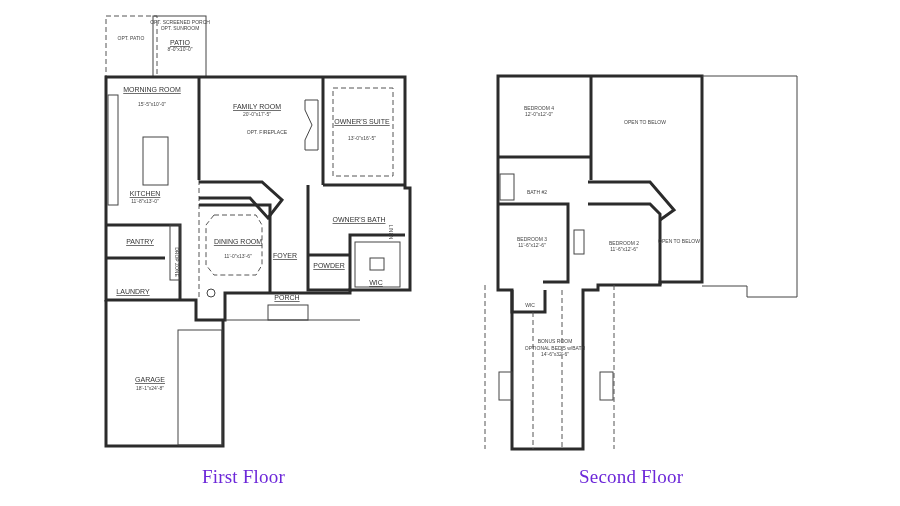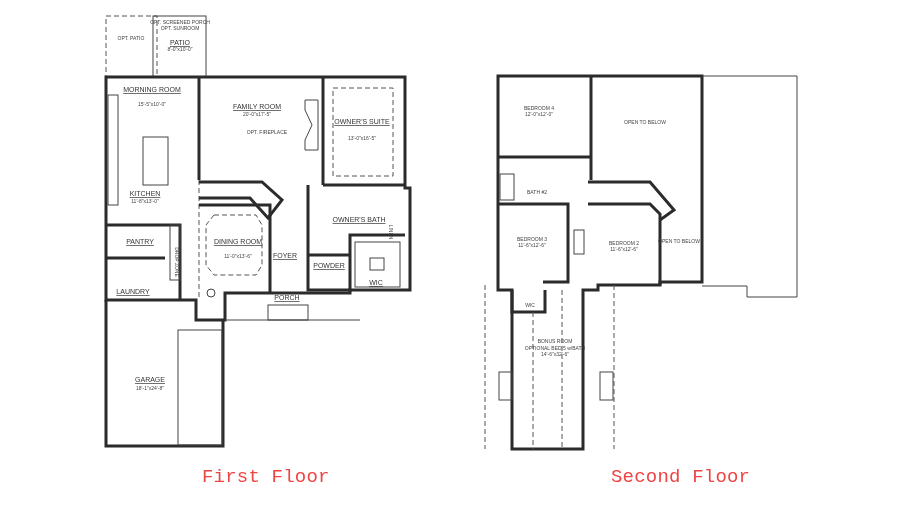--- a/index.html
+++ b/index.html
@@ -3,21 +3,21 @@
 <meta charset="utf-8">
 <style>
   html,body{margin:0;padding:0;background:#ffffff;}
   body{width:900px;height:506px;position:relative;overflow:hidden;font-family:"Liberation Sans",sans-serif;}
   svg{position:absolute;left:0;top:0;}
   .wall{fill:none;stroke:#2b2b2b;stroke-width:3;stroke-linejoin:miter;}
   .thin{fill:none;stroke:#444;stroke-width:1;}
   .dash{fill:none;stroke:#555;stroke-width:1;stroke-dasharray:5 3;}
   .lbl{font-family:"Liberation Sans",sans-serif;font-size:7px;fill:#333;text-anchor:middle;text-decoration:underline;}
   .dim{font-family:"Liberation Sans",sans-serif;font-size:5px;fill:#444;text-anchor:middle;}
-  .caption{position:absolute;top:466px;font-family:Liberation Mono, monospace;font-size:19px;color:#ef4444;letter-spacing:0.2px;}
+  .caption{position:absolute;top:466px;font-family:Liberation Serif, serif;font-size:19px;color:#6d28d9;letter-spacing:0.2px;}
 </style>
 </head>
 <body>
 
 <svg width="900" height="506" viewBox="0 0 900 506">
 
   <g>
 
     <rect class="dash" x="106" y="16" width="51" height="61"></rect>
     <rect class="thin" x="153" y="16" width="53" height="61"></rect>
@@ -117,13 +117,13 @@
     <text class="dim" x="624" y="251">11'-6"x12'-6"</text>
     <text class="dim" x="679" y="243">OPEN TO BELOW</text>
     <text class="dim" x="530" y="307">WIC</text>
     <text class="dim" x="555" y="343">BONUS ROOM</text>
     <text class="dim" x="555" y="350">OPTIONAL BED 5 w/BATH</text>
     <text class="dim" x="555" y="356">14'-6"x32'-6"</text>
   </g>
 </svg>
 
 <div class="caption" style="left:202px;">First Floor</div>
-<div class="caption" style="left:579px;margin-left:32px;">Second Floor</div>
+<div class="caption" style="left:579px;">Second Floor</div>
 
 </body></html>

